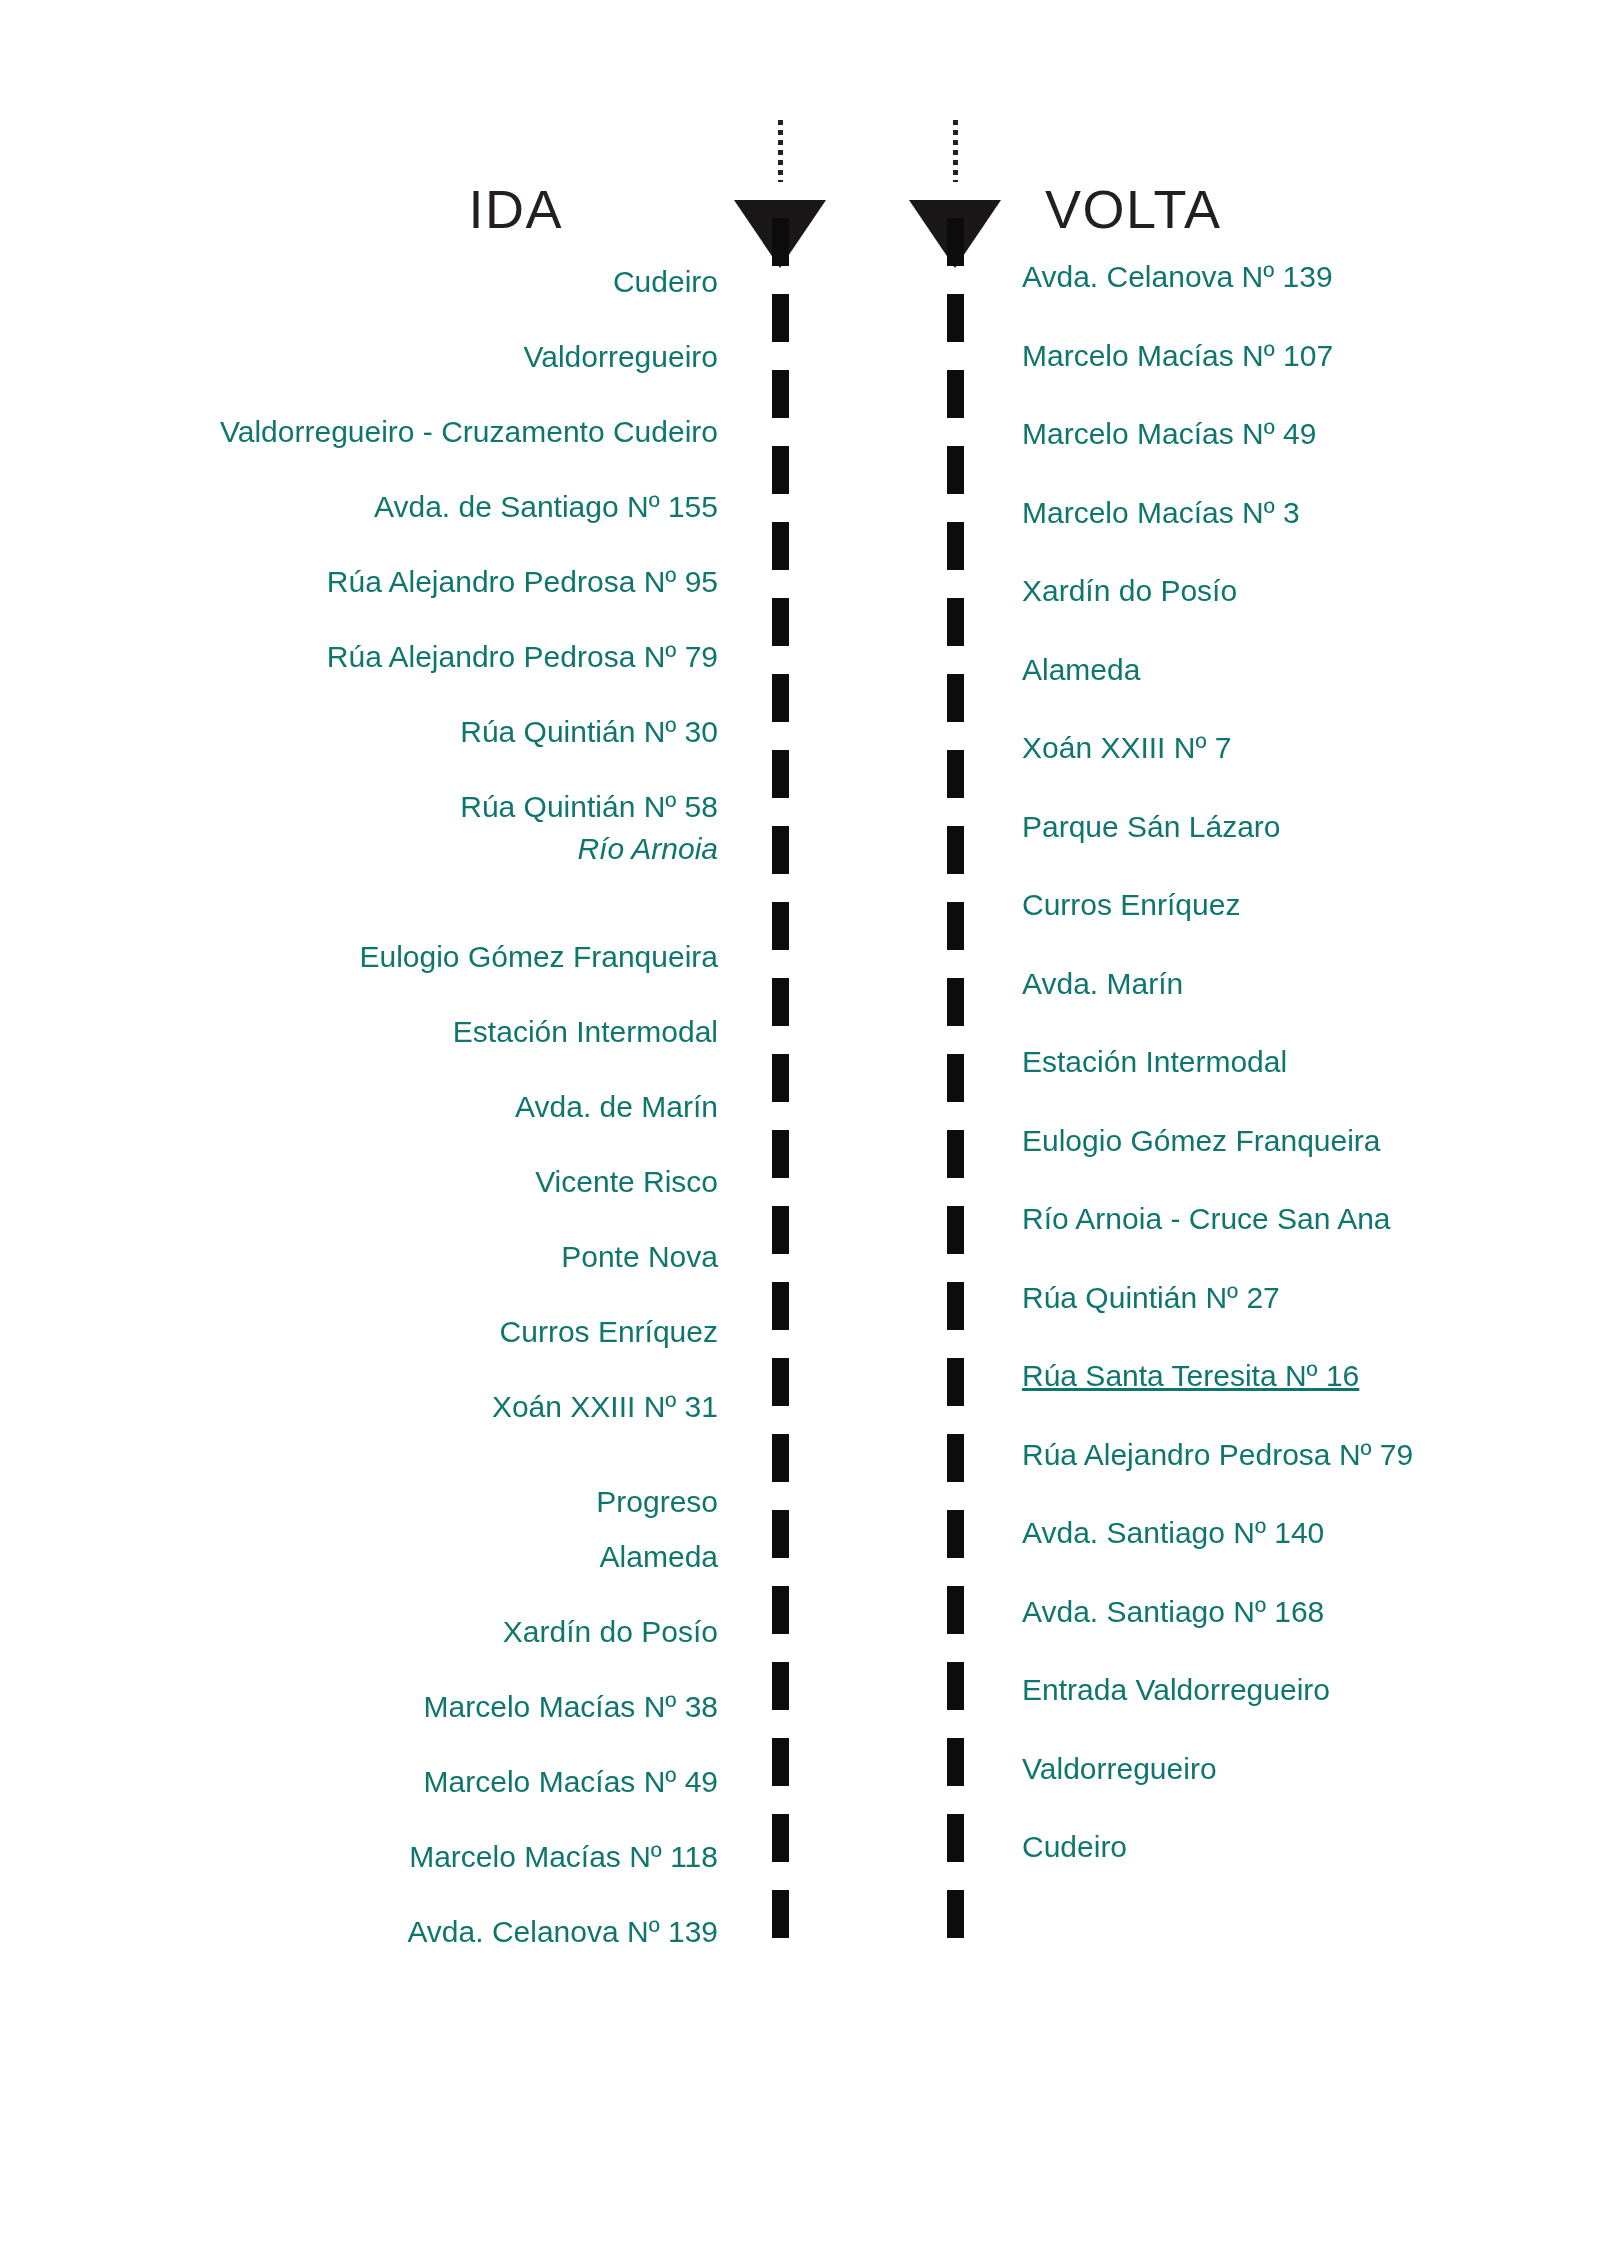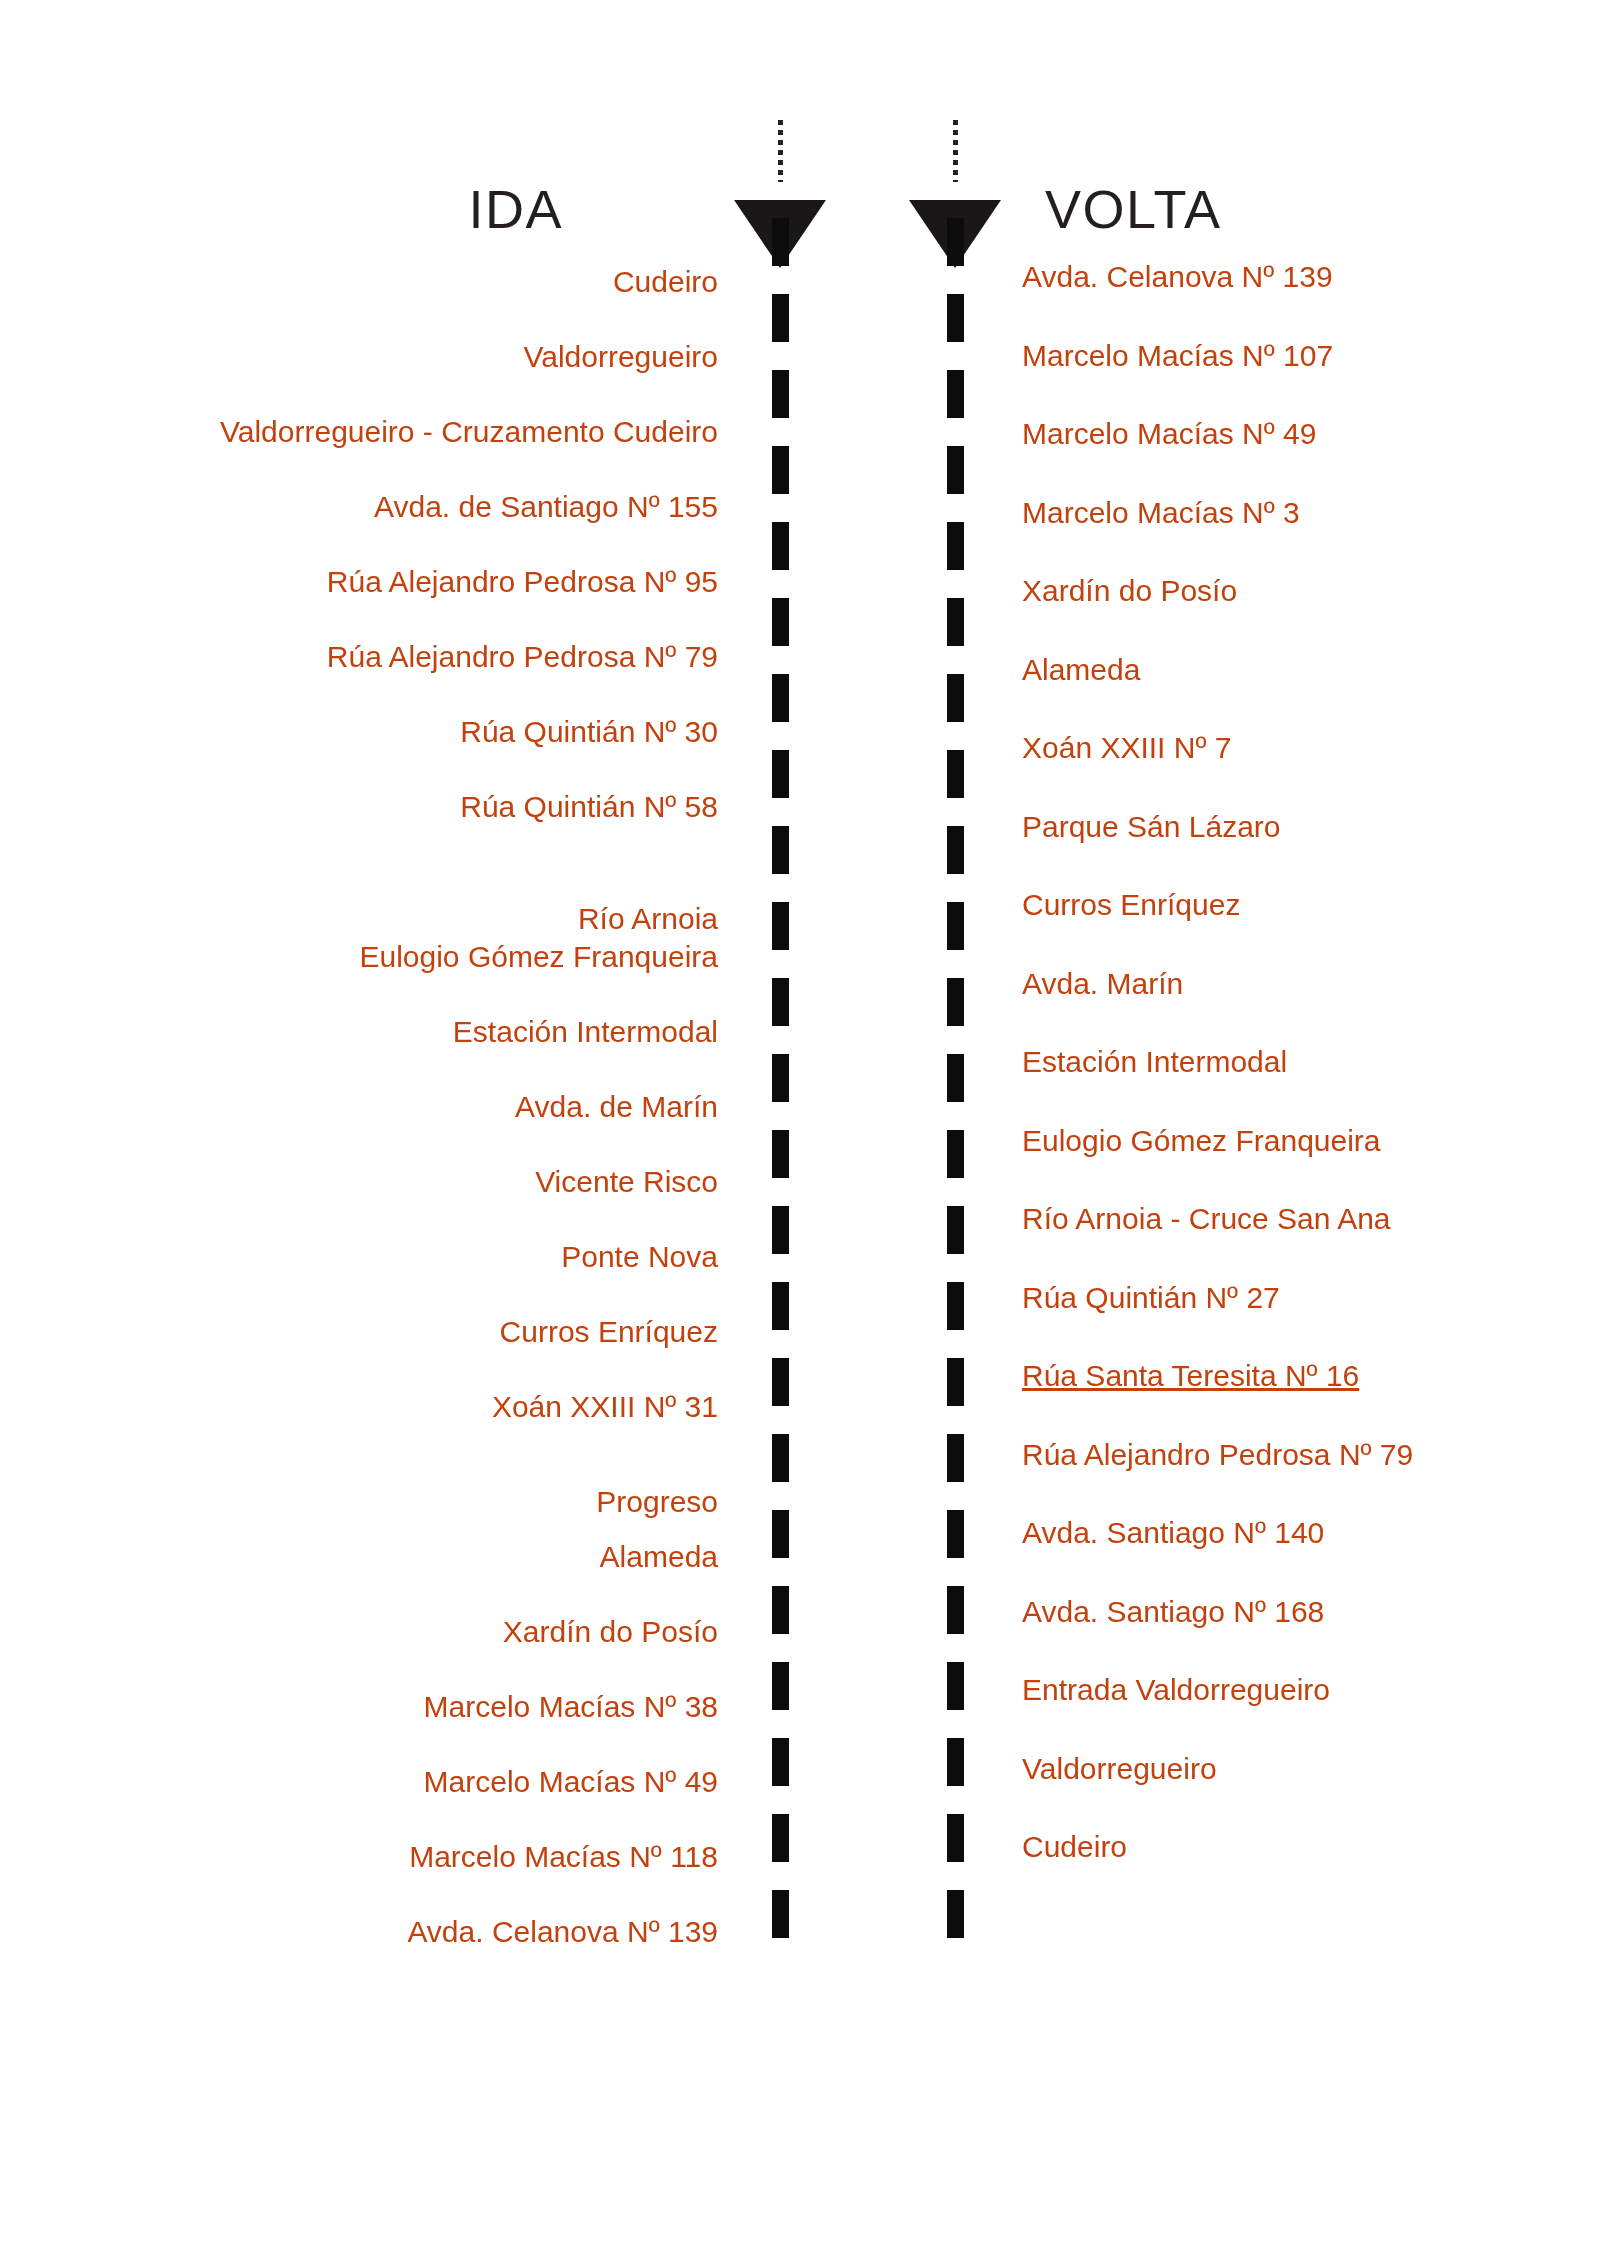--- a/index.html
+++ b/index.html
@@ -104,21 +104,21 @@
     width: 560px;
     text-align: left;
   }
 
   .stop-item {
     position: absolute;
     white-space: nowrap;
     font-size: 30px;
     line-height: 34px;
     font-weight: 400;
-    color: #c2410c;
+    color: #0f766e;
   }
   .stop-column.ida .stop-item   { right: 0; }
   .stop-column.volta .stop-item { left: 0; }
 </style>
 </head>
 <body>
 
 <div id="route-diagram">
 
   <div class="header-band">
@@ -139,21 +139,21 @@
 
   <div class="stop-column ida" id="col-ida">
       <div class="stop-item" style="top: 265px;">Cudeiro</div>
       <div class="stop-item" style="top: 340px;">Valdorregueiro</div>
       <div class="stop-item" style="top: 415px; text-align: right;">Valdorregueiro - Cruzamento Cudeiro</div>
       <div class="stop-item" style="top: 490px;">Avda. de Santiago Nº 155</div>
       <div class="stop-item" style="top: 565px;">Rúa Alejandro Pedrosa Nº 95</div>
       <div class="stop-item" style="top: 640px;">Rúa Alejandro Pedrosa Nº 79</div>
       <div class="stop-item" style="top: 715px;">Rúa Quintián Nº 30</div>
       <div class="stop-item" style="top: 790px;">Rúa Quintián Nº 58</div>
-      <div class="stop-item" style="top: 902px;">Río Arnoia</div>
+      <div class="stop-item" style="top: 832px; font-style: italic;">Río Arnoia</div>
       <div class="stop-item" style="top: 940px;">Eulogio Gómez Franqueira</div>
       <div class="stop-item" style="top: 1015px;">Estación Intermodal</div>
       <div class="stop-item" style="top: 1090px; text-align: right;">Avda. de Marín</div>
       <div class="stop-item" style="top: 1165px;">Vicente Risco</div>
       <div class="stop-item" style="top: 1240px; margin-left: 20px;">Ponte Nova</div>
       <div class="stop-item" style="top: 1315px;">Curros Enríquez</div>
       <div class="stop-item" style="top: 1390px;">Xoán XXIII Nº 31</div>
       <div class="stop-item" style="top: 1465px; margin-top: 20px;">Progreso</div>
       <div class="stop-item" style="top: 1540px;">Alameda</div>
       <div class="stop-item" style="top: 1615px;">Xardín do Posío</div>

